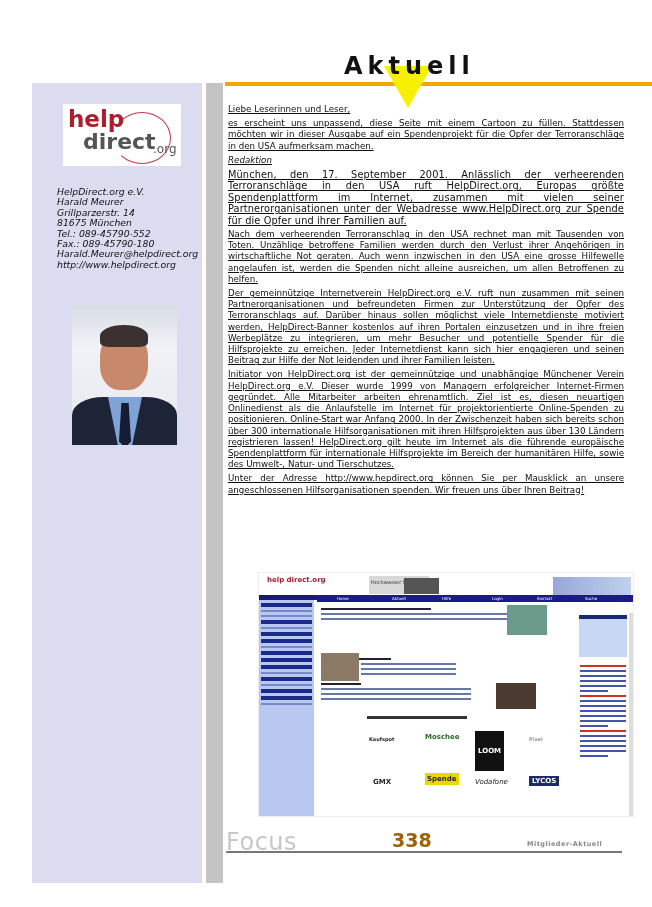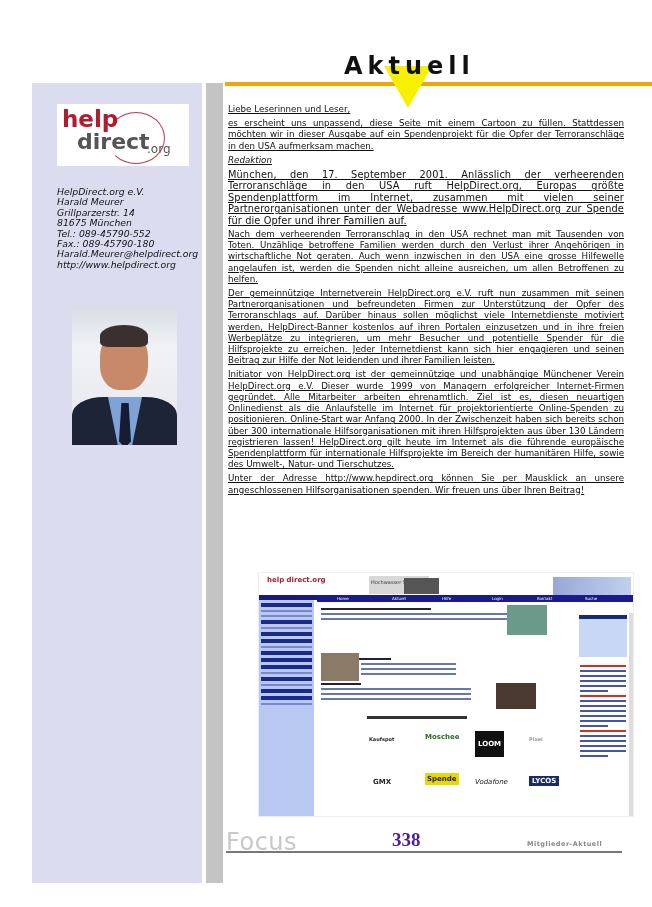--- a/index.html
+++ b/index.html
@@ -6,21 +6,21 @@
   html, body { width: 652px; height: 907px; background: #ffffff; overflow: hidden; }
   body { position: relative; font-family: "DejaVu Sans", sans-serif; color: #111; }
   .orange-line { position: absolute; left: 225px; top: 82px; width: 427px; height: 4px; background: #f2a800; }
   .yellow-tri { position: absolute; left: 384px; top: 66px; width: 0; height: 0;
     border-left: 24px solid transparent; border-right: 24px solid transparent; border-top: 42px solid #f7f000; }
   .title { position: absolute; left: 344px; top: 52px; font-family: "DejaVu Sans", sans-serif; font-weight: bold;
     font-size: 24px; letter-spacing: 5px; color: #111; }
   .sidebar { position: absolute; left: 32px; top: 83px; width: 170px; height: 800px; background: #dcdcf0; }
   .gutter { position: absolute; left: 206px; top: 83px; width: 17px; height: 800px; background: #c4c4c4; }
 
-  .logo-box { position: absolute; left: 57px; top: 104px; width: 132px; height: 62px; background: #fff; }
+  .logo-box { position: absolute; left: 63px; top: 104px; width: 118px; height: 62px; background: #fff; }
   .logo-help { position: absolute; left: 5px; top: 4px; font-weight: bold; font-size: 23px; color: #b01c2b; font-family: "DejaVu Sans", sans-serif; line-height: 1; }
   .logo-direct { position: absolute; left: 20px; top: 27px; font-weight: bold; font-size: 22px; color: #555; line-height: 1; }
   .logo-org { position: absolute; left: 90px; top: 38px; font-size: 12px; color: #555; }
   .logo-ring { position: absolute; left: 50px; top: 8px; width: 58px; height: 52px; border: 1.5px solid #c0394a; border-radius: 50%; border-left-color: transparent; border-top-color: #c0394a; }
 
   .address { position: absolute; left: 57px; top: 187px; font-style: italic; font-size: 9.3px; line-height: 10.4px; color: #111; }
   .address div { white-space: nowrap; }
 
   .photo { position: absolute; left: 72px; top: 305px; width: 105px; height: 140px; overflow: hidden;
     background: linear-gradient(#d8dce4, #f0f2f6 30%, #e6e8ee); }
@@ -60,21 +60,21 @@
   .shot-right .lines div.r { background: #cc3322; }
   .shot-scroll { position: absolute; left: 370px; top: 40px; width: 5px; height: 205px; background: #ddd; }
   .shot-body-lines div { position: absolute; height: 2px; background: #6677aa; }
   .shot-img { position: absolute; background: #8a7a66; }
   .shot-partners-title { position: absolute; left: 108px; top: 130px; width: 100px; height: 3px; background: #333; }
   .shot-logo-item { position: absolute; font-size: 7px; font-weight: bold; color: #222; margin-left: 48px; }
 
   
   .footer-rule { position: absolute; left: 226px; top: 851px; width: 396px; height: 2px; background: #777; }
   .footer-focus { position: absolute; left: 226px; top: 828px; font-size: 24px; color: #c8c8c8; letter-spacing: 0.5px; font-family: "DejaVu Sans", sans-serif; }
-  .footer-page { position: absolute; left: 392px; top: 829px; font-size: 19px; font-weight: bold; color: #4c1d95; font-family: Liberation Serif, serif; }
+  .footer-page { position: absolute; left: 392px; top: 829px; font-size: 19px; font-weight: bold; color: #a16207; }
   .footer-right { position: absolute; left: 527px; top: 840px; font-size: 6.5px; font-weight: bold; color: #888; letter-spacing: 0.5px; }
 </style>
 </head>
 <body>
 
 <div class="orange-line"></div>
 <div class="yellow-tri"></div>
 <div class="title">Aktuell</div>
 
 <div class="sidebar"></div>
@@ -166,21 +166,21 @@
     <div style="left:62px;top:115px;width:150px"></div>
     <div style="left:62px;top:120px;width:150px"></div>
     <div style="left:62px;top:125px;width:150px"></div>
   </div>
   <div class="shot-img" style="left:248px;top:32px;width:40px;height:30px;background:#6a9a8a"></div>
   <div class="shot-img" style="left:62px;top:80px;width:38px;height:28px"></div>
   <div class="shot-img" style="left:237px;top:110px;width:40px;height:26px;background:#4a3a30"></div>
   <div class="shot-partners-title" style="top:143px"></div>
   <span class="shot-logo-item" style="left:62px;top:163px;font-size:5px">Kaufspot</span>
   <span class="shot-logo-item" style="left:118px;top:160px;color:#2a6a2a">Moschee</span>
-  <span class="shot-logo-item" style="left:168px;top:158px;background:#111;color:#fff;padding:9px 3px">LOOM</span>
+  <span class="shot-logo-item" style="left:168px;top:158px;background:#111;color:#fff;padding:16px 3px">LOOM</span>
   <span class="shot-logo-item" style="left:222px;top:163px;font-size:5px;color:#999">Pixel</span>
   <span class="shot-logo-item" style="left:66px;top:205px">GMX</span>
   <span class="shot-logo-item" style="left:118px;top:200px;background:#e8d800;padding:2px">Spende</span>
   <span class="shot-logo-item" style="left:168px;top:205px;font-style:italic;font-weight:normal">Vodafone</span>
   <span class="shot-logo-item" style="left:222px;top:203px;background:#1a2a6a;color:#fff;padding:1px 3px">LYCOS</span>
   <div class="shot-right">
     <div class="box"></div>
     <div class="lines">
       <div class="r"></div>
         <div></div>

